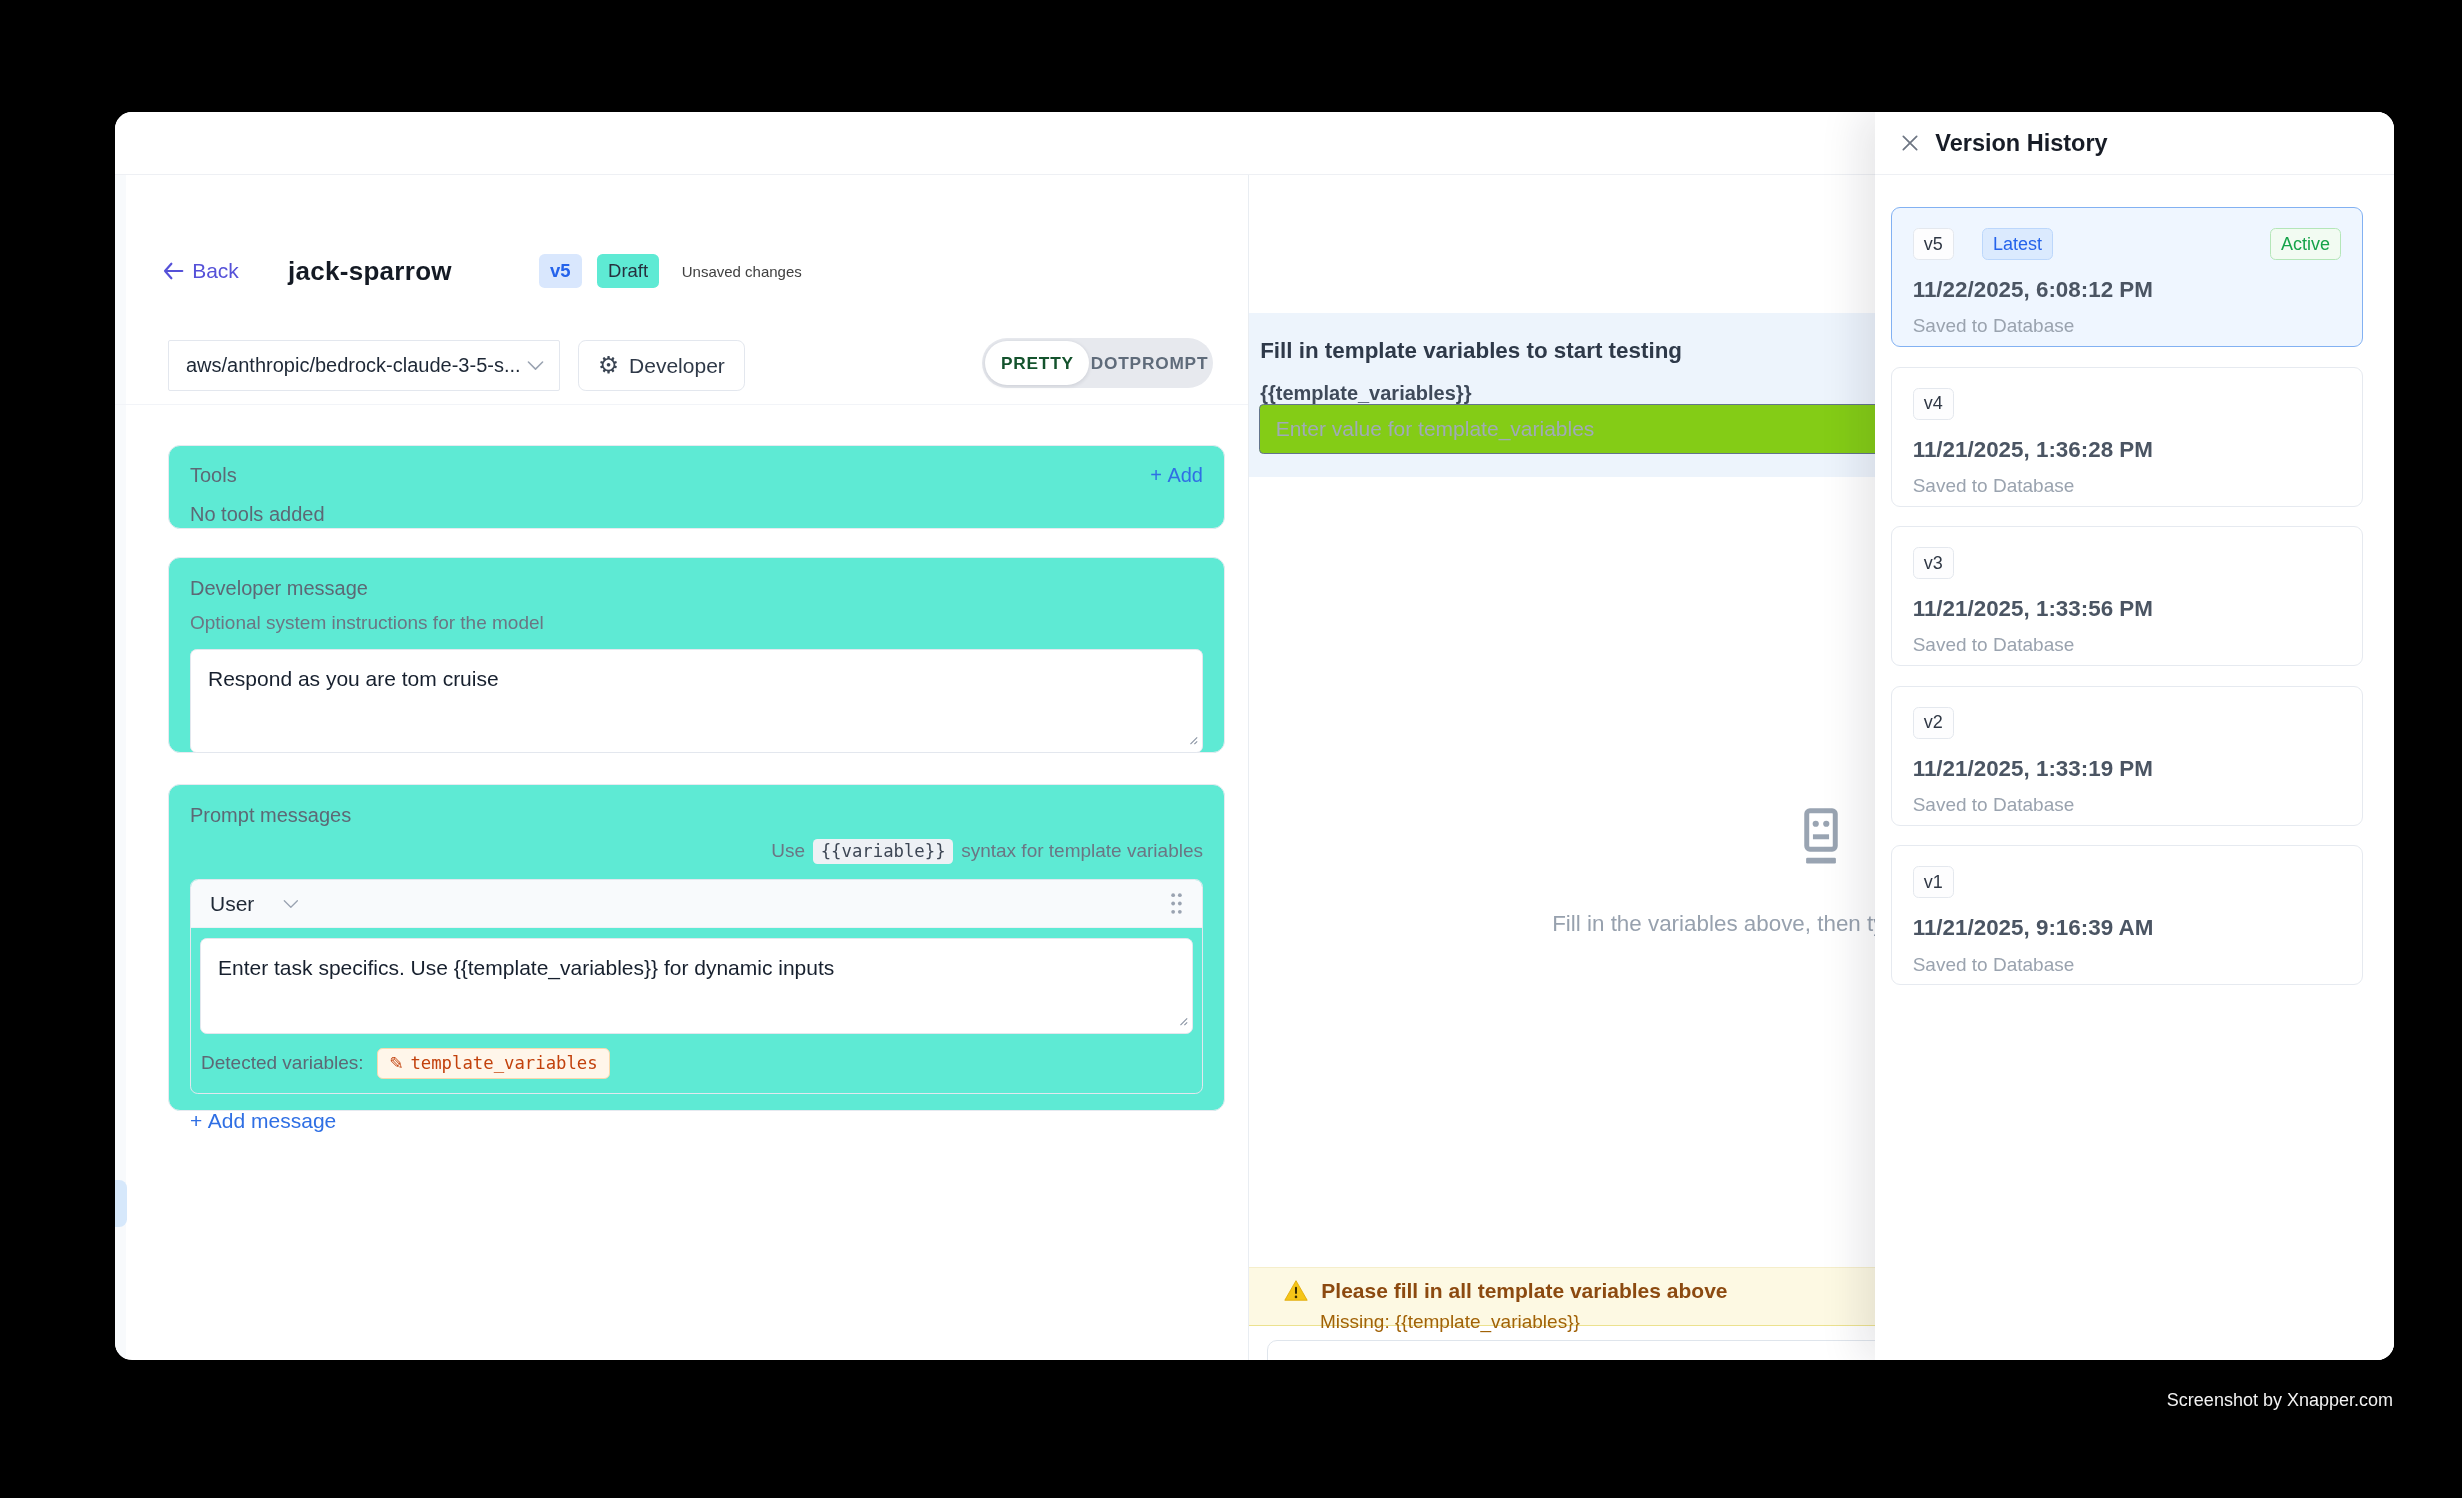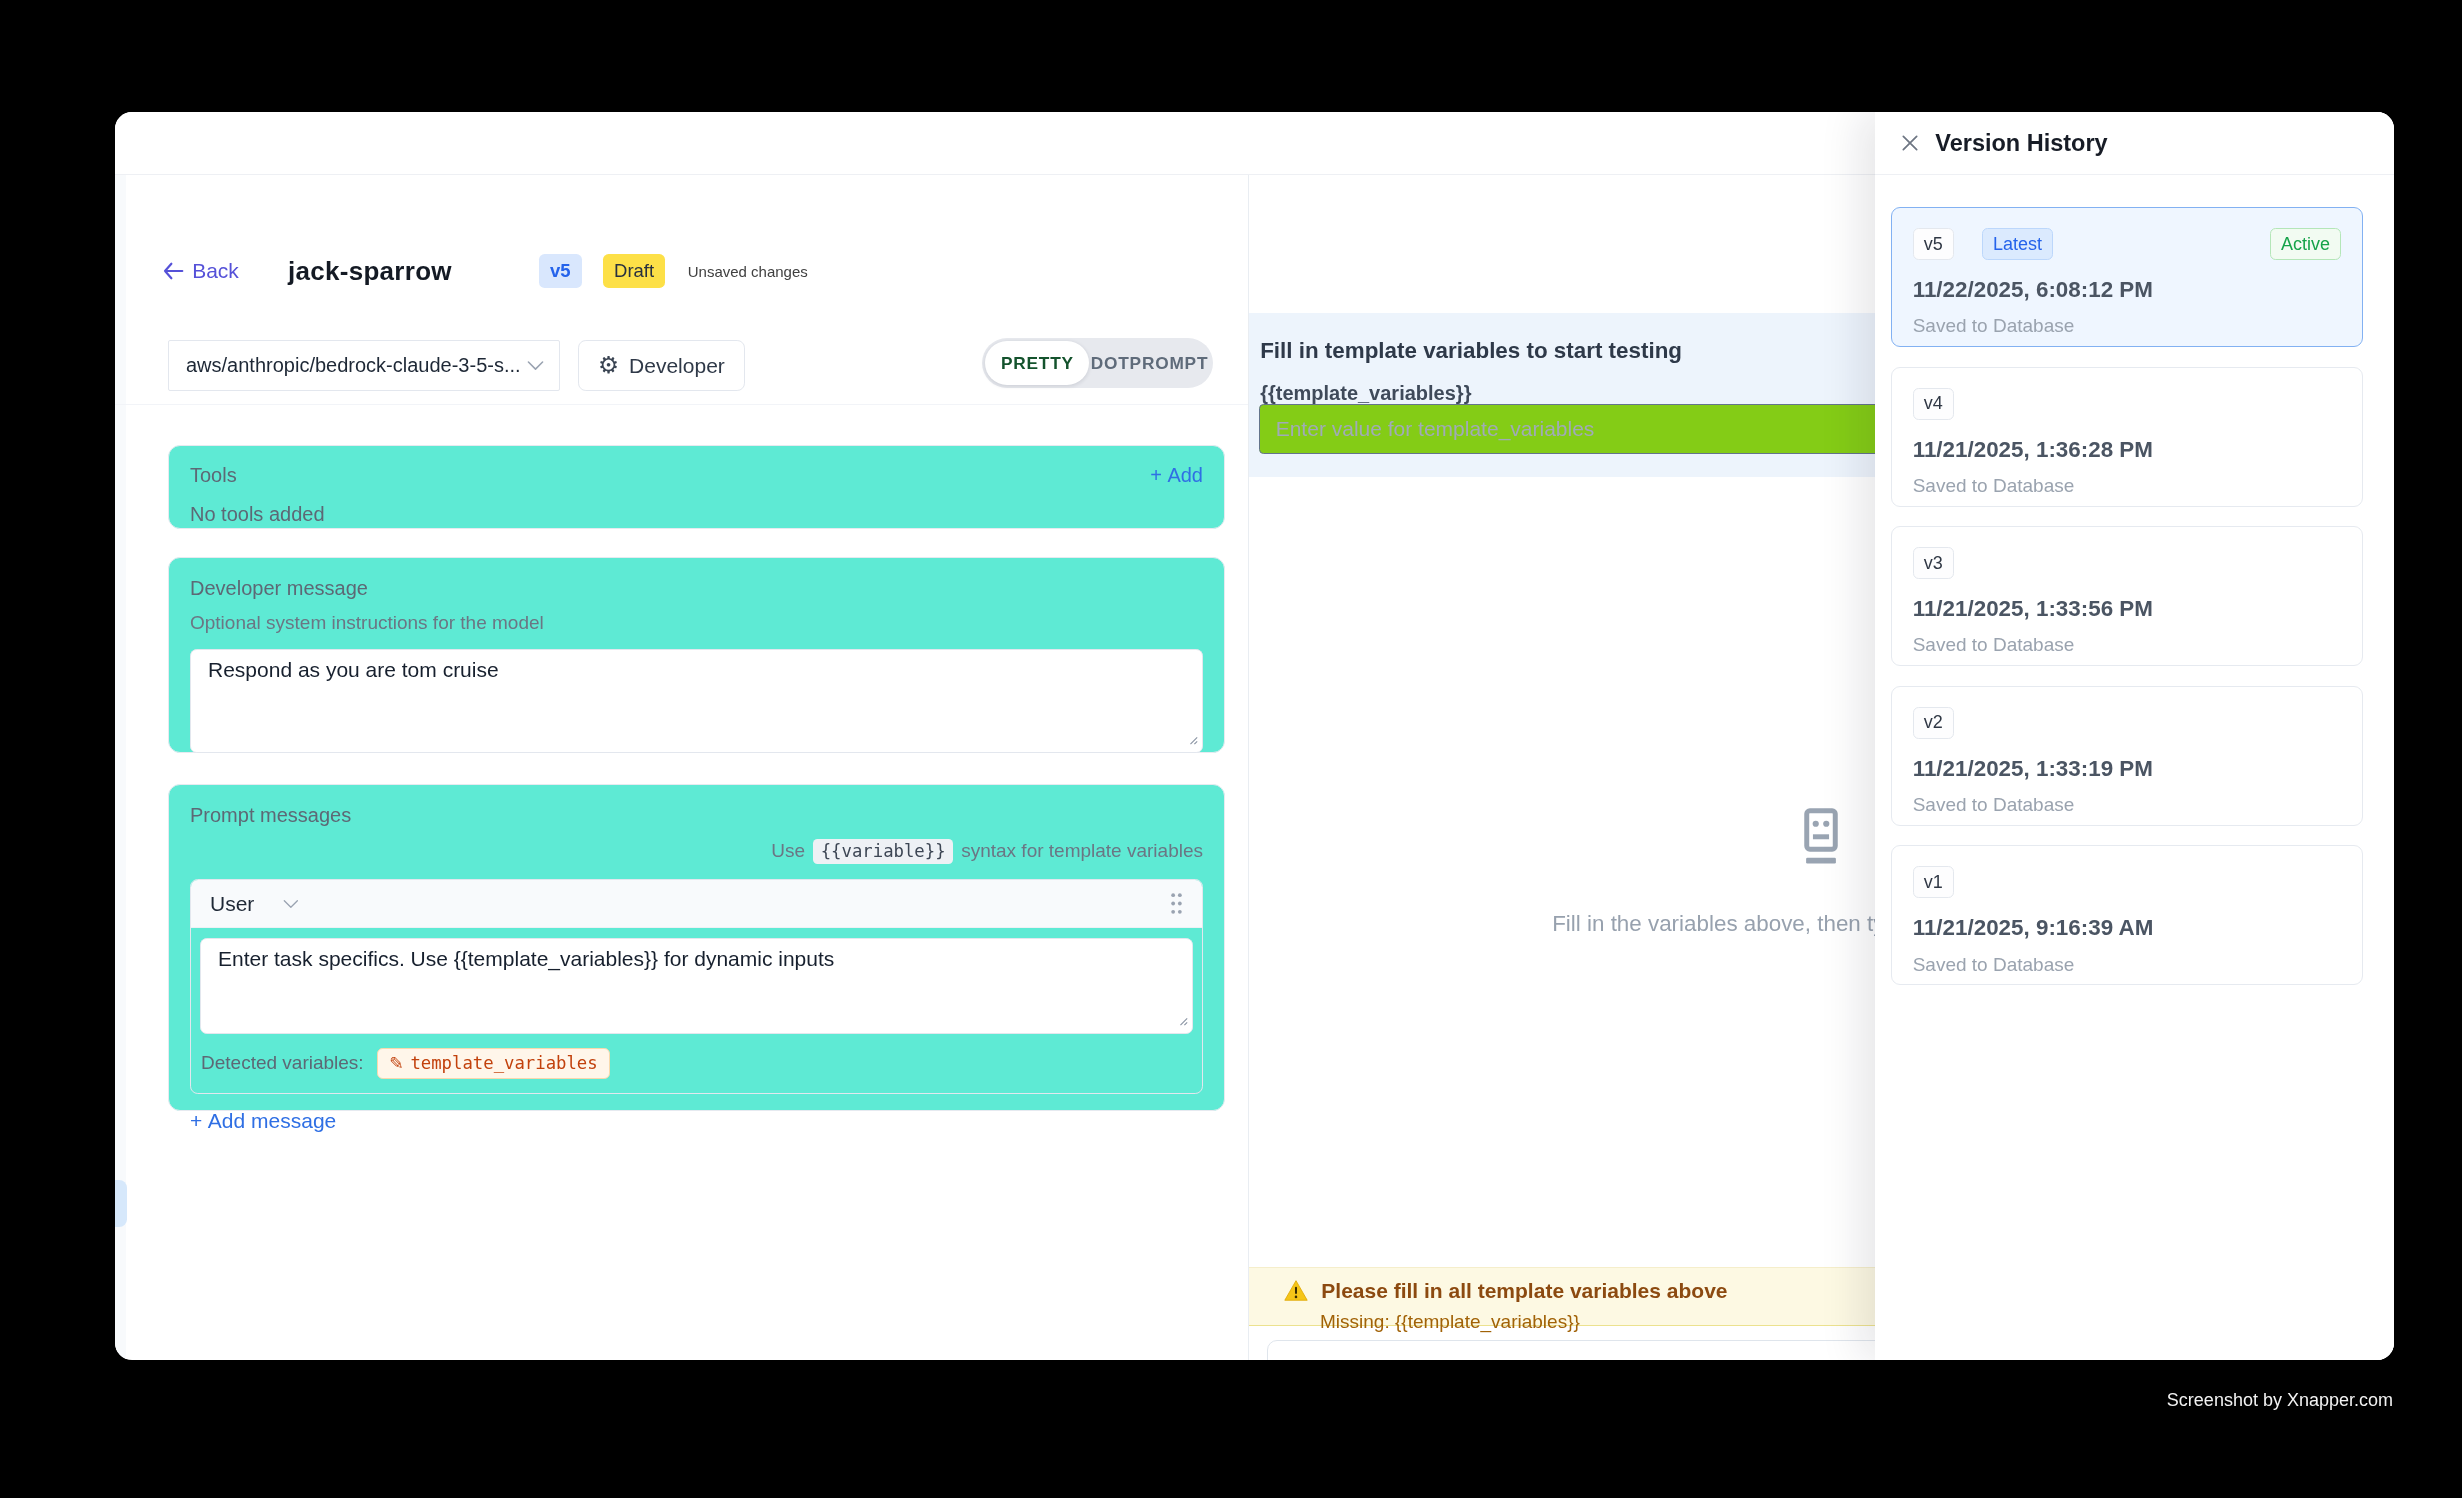--- a/index.html
+++ b/index.html
@@ -15,21 +15,21 @@
   .left-rail .rail-active { position:absolute; left:0; top:1005px; width:12.3px; height:47px; background:#d6e8fb; border-radius:0 7.8px 7.8px 0; }
 
   .vdivider { position:absolute; left:1133px; top:63px; bottom:0; width:1.1px; background:#e9edf2; }
 
   
   .doc-header { position:absolute; left:47px; top:141px; height:36px; display:flex; align-items:center; }
   .back-link { display:flex; align-items:center; gap:7.8px; color:#5551d8; font-size:21px; font-weight:500; cursor:pointer; }
   .doc-title { margin-left:49px; font-size:26px; font-weight:700; color:#141a24; letter-spacing:0.3px; }
   .badge { display:inline-flex; align-items:center; border-radius:5.6px; font-size:18.5px; font-weight:600; padding:5.6px 11.2px; }
   .badge-version { margin-left:87px; background:#d9e7fd; color:#2563eb; }
-  .badge-draft { margin-left:21px; background:#fde047; color:#27303f; font-weight:500; }
+  .badge-draft { margin-left:15px; background:#5eead4; color:#27303f; font-weight:500; }
   .unsaved { margin-left:22.4px; font-size:15px; color:#404040; }
 
   .model-row { position:absolute; left:53px; top:228px; height:51px; display:flex; align-items:center; }
   .model-select { width:392px; height:51px; border:1.1px solid #e3e7ee; border-radius:2px; background:#fff; display:flex; align-items:center; padding:0 14.6px 0 17px; cursor:pointer; }
   .model-select .val { font-size:20px; color:#1e2836; flex:1; white-space:nowrap; overflow:hidden; }
   .params-btn { margin-left:18px; height:51px; border:1.1px solid #e3e7ee; border-radius:7.8px; background:#fff; display:flex; align-items:center; gap:10px; padding:0 19px; cursor:pointer; }
   .params-btn .glabel { font-size:21px; font-weight:500; color:#2f3948; }
   .gear { font-family:"DejaVu Sans",sans-serif; font-size:23.5px; color:#3a4452; line-height:1; }
 
   .format-toggle { position:absolute; left:867px; top:226px; width:231px; height:50px; background:#e7e9ee; border-radius:559px; display:flex; align-items:center; padding:3.4px; }
@@ -42,21 +42,21 @@
   .card { position:absolute; left:53px; width:1057px; background:#5eead4; border:1.1px solid #e6eaf0; border-radius:12px; }
   .card-tools { top:333px; height:84px; padding:18px 21px; }
   .tools-head { display:flex; align-items:center; justify-content:space-between; }
   .sec-title { font-size:20px; color:#5d6875; font-weight:500; }
   .link-blue { display:flex; align-items:center; gap:5.6px; color:#2f6fe4; font-size:20px; font-weight:500; cursor:pointer; }
   .tools-empty { margin-top:15.7px; font-size:20px; color:#5d6875; }
 
   .card-dev { top:445px; height:196px; padding:19px 21px; }
   .sub-note { margin-top:12.3px; font-size:19px; color:#6b7684; }
   .ta-wrap { position:relative; margin-top:14.6px; }
-  textarea.box { width:100%; border:1.1px solid #e3e7ee; border-radius:6.7px; font-family:"Liberation Sans","DejaVu Sans",sans-serif; font-size:21px; color:#17202e; padding:8px 17px; resize:none; outline:none; display:block; }
+  textarea.box { width:100%; border:1.1px solid #e3e7ee; border-radius:6.7px; font-family:"Liberation Sans","DejaVu Sans",sans-serif; font-size:21px; color:#17202e; padding:17px 17px; resize:none; outline:none; display:block; }
   .dev-ta { height:104px; }
   .resize-grip { position:absolute; right:4.5px; bottom:5.6px; }
 
   .card-prompt { top:672px; height:327px; padding:19px 21px; }
   .syntax-line { margin-top:12.3px; font-size:19px; color:#6b7684; display:flex; align-items:center; gap:7.8px;justify-content:flex-end; }
   .code-chip { font-family:"DejaVu Sans Mono",monospace; font-size:17.3px; color:#3d4654; background:#eef1f5; border-radius:4.5px; padding:2.2px 7.8px; }
   .msg-block { margin-top:15.7px; border:1.1px solid #e3e7ee; border-radius:7.8px; overflow:hidden; }
   .msg-head { height:48px; background:#f8fafc; border-bottom:1.1px solid #eef1f5; display:flex; align-items:center; padding:0 15.7px 0 19px; }
   .role-select { display:flex; align-items:center; gap:29px; cursor:pointer; }
   .role-select .val { font-size:21px; color:#1e2836; }

